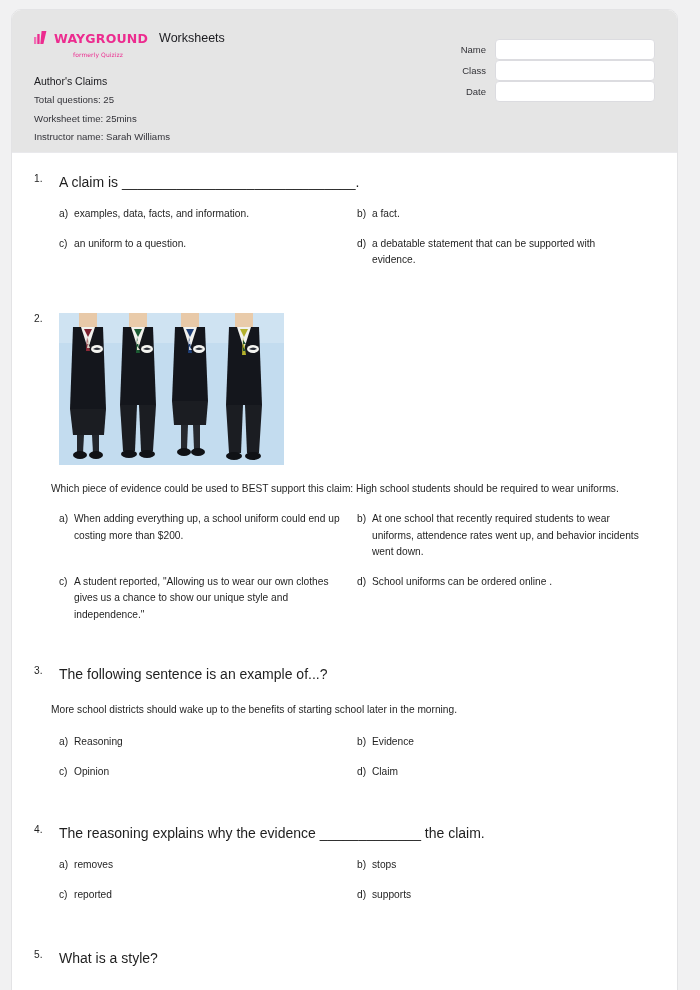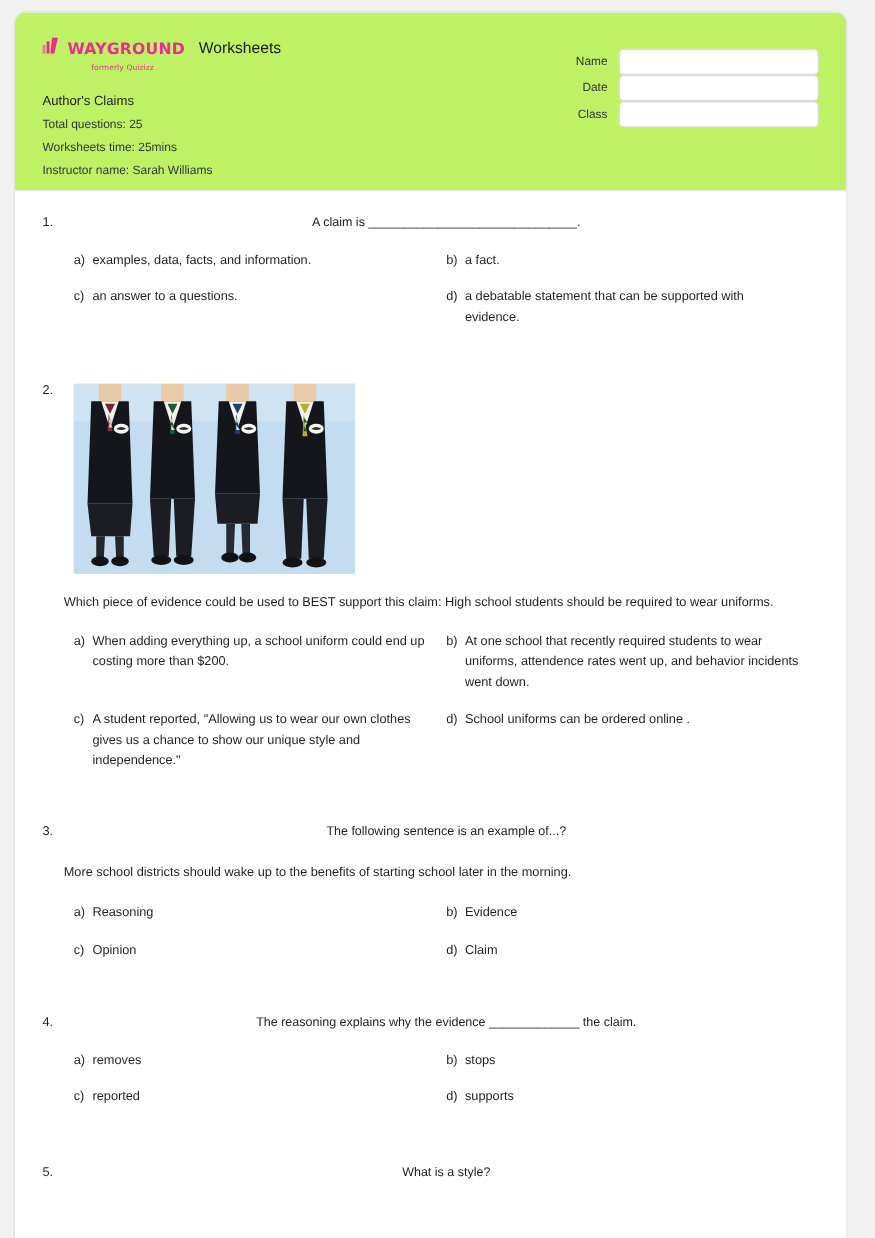--- a/index.html
+++ b/index.html
@@ -25,21 +25,21 @@
     background: #ffffff;
     border: 1px solid #e3e3e5;
     border-radius: 10px;
     box-sizing: border-box;
     overflow: hidden;
   }
 
   
   .ws-header {
     position: relative;
-    background: #bef264;
+    background: #e5e5e5;
     border-bottom: 1px solid #e9e9ec;
     height: 143px;
     box-sizing: border-box;
     padding: 19px 22px 0 22px;
   }
 
   .header-inner {
     display: flex;
     justify-content: space-between;
     align-items: flex-start;
@@ -149,25 +149,24 @@
     align-items: flex-start;
   }
   .q-num {
     width: 25px;
     flex: 0 0 25px;
     font-size: 10.2px;
     color: #1f1f1f;
     line-height: 1.45;
   }
   .q-text {
-    font-size: 10px;
+    font-size: 14px;
     color: #1f1f1f;
     line-height: 1.45;
     flex: 1;
-    text-align: center;
   }
 
   .q-stimulus {
     margin-left: 17px;
     margin-top: 14px;
     font-size: 10.2px;
     color: #1f1f1f;
     line-height: 1.62;
     max-width: 592px;
   }
@@ -235,36 +234,36 @@
               <span class="logo-word">WAYGROUND</span>
             </div>
             <div class="logo-sub">formerly Quizizz</div>
           </div>
           <div class="brand-title">Worksheets</div>
         </div>
 
         <div class="meta-block">
           <div class="meta-title">Author's Claims</div>
           <div class="meta-line">Total questions: 25</div>
-          <div class="meta-line">Worksheets time: 25mins</div>
+          <div class="meta-line">Worksheet time: 25mins</div>
           <div class="meta-line">Instructor name: Sarah Williams</div>
         </div>
       </div>
 
       <div class="header-right">
         <div class="field-row">
           <span class="field-label">Name</span>
           <input class="field-input" type="text" placeholder="" style="">
         </div>
         <div class="field-row">
+          <span class="field-label">Class</span>
+          <input class="field-input" type="text" placeholder="" style="">
+        </div>
+        <div class="field-row">
           <span class="field-label">Date</span>
-          <input class="field-input" type="text" placeholder="" style="">
-        </div>
-        <div class="field-row">
-          <span class="field-label">Class</span>
           <input class="field-input" type="text" placeholder="" style="">
         </div>
       </div>
 
     </div>
   </div>
 
   <div class="ws-body">
 
     <div class="question" style="margin-bottom:30px;">
@@ -276,21 +275,21 @@
         <div class="opt">
           <span class="opt-letter">a)</span>
           <span class="opt-text">examples, data, facts, and information.</span>
         </div>
         <div class="opt">
           <span class="opt-letter">b)</span>
           <span class="opt-text">a fact.</span>
         </div>
         <div class="opt">
           <span class="opt-letter">c)</span>
-          <span class="opt-text">an answer to a questions.</span>
+          <span class="opt-text">an uniform to a question.</span>
         </div>
         <div class="opt">
           <span class="opt-letter">d)</span>
           <span class="opt-text">a debatable statement that can be supported with evidence.</span>
         </div>
       </div>
     </div>
 
     <div class="question" style="margin-bottom:28px;">
       <div class="q-head">

